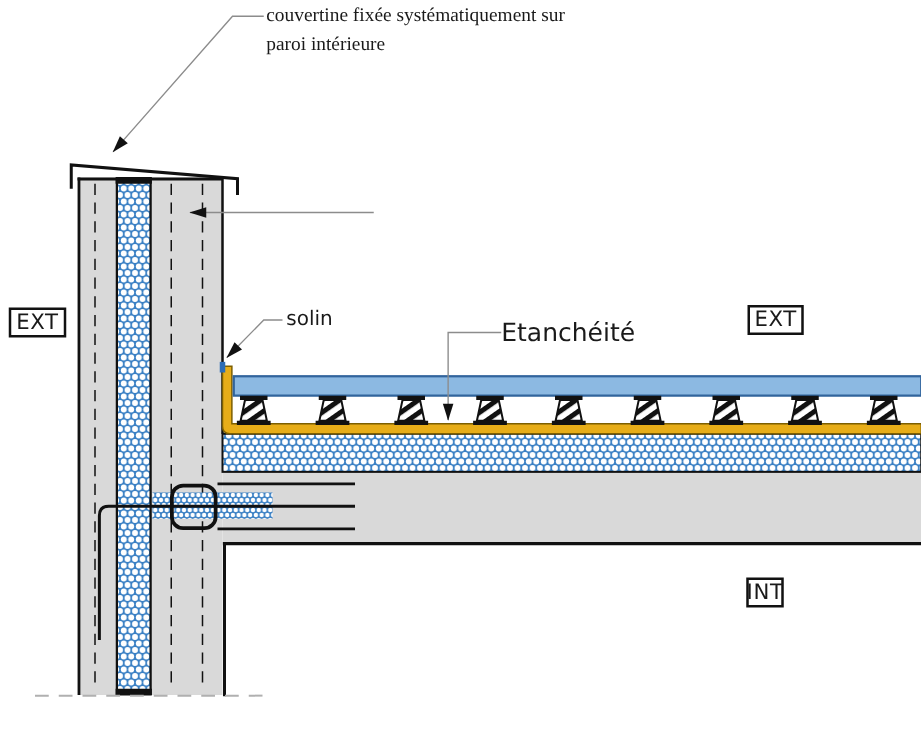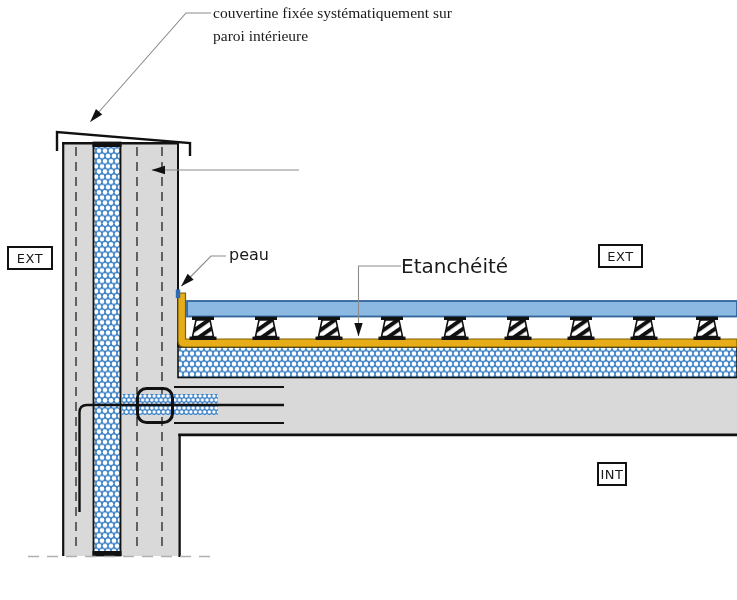--- a/index.html
+++ b/index.html
@@ -9,21 +9,21 @@
   }
   .canvas svg{position:absolute;left:0;top:0;}
   .ann{position:absolute;white-space:pre-line;color:#1a1a1a;}
   .ann-couvertine{left:213px;top:1px;font-size:15.5px;line-height:23px;font-family:Liberation Serif, serif;}
   .ann-doublemur{left:299px;top:157px;font-size:15.5px;line-height:24.3px;}
   .ann-solin{left:229px;top:245px;font-size:16px;}
   .ann-etancheite{left:401px;top:254px;font-size:20px;}
   .tag{
     position:absolute;border:2px solid #111;background:#fff;
     display:flex;align-items:center;justify-content:center;
-    font-size:13px;letter-spacing:0.5px;box-sizing:border-box;
+    font-size:17px;letter-spacing:0.5px;box-sizing:border-box;
   }
   .tag-ext-left{left:7px;top:246px;width:46px;height:24px;}
   .tag-ext-right{left:598px;top:244px;width:45px;height:24px;}
   .tag-int{left:597px;top:462px;width:30px;height:24px;}
 </style>
 </head>
 <body>
 
 <div class="canvas">
 
@@ -121,20 +121,20 @@
     <g stroke="#8c8c8c" stroke-width="1.1" fill="none">
       <path d="M211,13 L186,13 L90.5,121.5" marker-end="url(#arr)"></path>
       <path d="M299,170 L152,170" marker-end="url(#arr)"></path>
       <path d="M226,256 L211,256 L181.5,286" marker-end="url(#arr)"></path>
       <path d="M401,266 L358.5,266 L358.5,336" marker-end="url(#arr)"></path>
     </g>
   </svg>
 
   <div class="ann ann-couvertine">couvertine fixée systématiquement sur
 paroi intérieure</div>
-  <div class="ann ann-solin">peau</div>
+  <div class="ann ann-solin">solin</div>
   <div class="ann ann-etancheite">Etanchéité</div>
 
   <div class="tag tag-ext-left">EXT</div>
   <div class="tag tag-ext-right">EXT</div>
   <div class="tag tag-int">INT</div>
 
 </div>
 
 </body></html>

